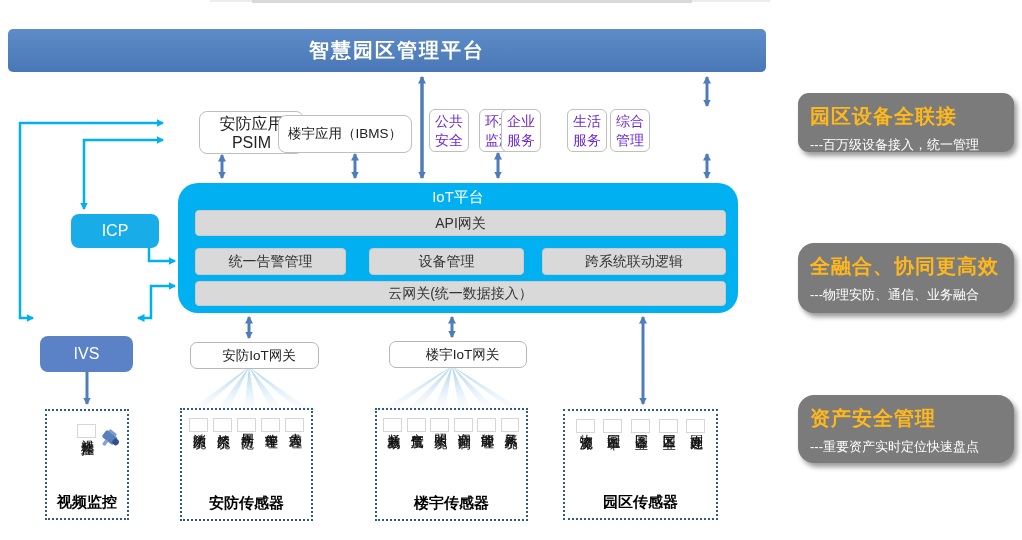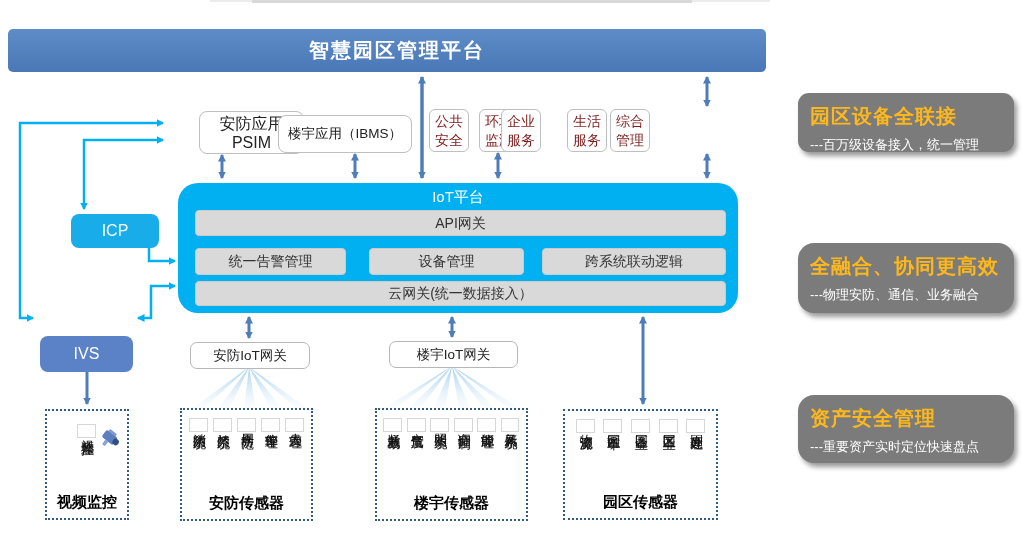--- a/index.html
+++ b/index.html
@@ -12,21 +12,21 @@
   
   .banner{left:8px;top:29px;width:738px;height:43px;border-radius:5px;
           background:linear-gradient(#5d8cc8,#4a78b6);
           color:#fff;font-size:20px;font-weight:bold;text-align:center;line-height:43px;letter-spacing:2px;padding-left:20px;}
   
   .wbox{background:#fff;border:1px solid #bfbfbf;border-radius:8px;color:#222;
         display:flex;flex-direction:column;align-items:center;justify-content:center;}
   .psim{left:167px;top:111px;width:103px;height:41px;font-size:16px;line-height:19px;margin-left:32px;}
   .ibms{left:278px;top:115px;width:132px;height:36px;font-size:13.5px;white-space:nowrap;}
   .sbox{top:109px;width:38px;height:41px;background:#fff;border:1px solid #bfbfbf;border-radius:6px;
-        font-size:14px;line-height:19px;text-align:center;color:#7f1d1d;
+        font-size:14px;line-height:19px;text-align:center;color:#6d28d9;
         display:flex;flex-direction:column;align-items:center;justify-content:center;}
   .bigdata{left:666px;top:110px;width:82px;height:40px;background:#8496b0;border-radius:8px;
            color:#fff;font-size:14px;line-height:19px;text-align:center;
            display:flex;flex-direction:column;align-items:center;justify-content:center;}
   
   .icp{left:40px;top:214px;width:88px;height:34px;background:#18ade9;border-radius:8px;
        color:#fff;font-size:16px;text-align:center;line-height:34px;margin-left:31px;}
   .ivs{left:40px;top:300px;width:93px;height:36px;background:#5b81c6;border-radius:8px;
        color:#fff;font-size:16px;text-align:center;line-height:36px;margin-top:36px;}
   
@@ -34,21 +34,21 @@
   .iot-title{position:absolute;left:0;top:5px;width:100%;text-align:center;color:#fff;font-size:15px;}
   .gbar{position:absolute;background:#d9d9d9;border:1px solid #cbcbcb;border-radius:4px;
         color:#333;font-size:14px;text-align:center;box-sizing:border-box;}
   .bar-api{left:17px;top:27px;width:531px;height:26px;line-height:24px;}
   .bar-m1{left:17px;top:65px;width:151px;height:27px;line-height:25px;}
   .bar-m2{left:191px;top:65px;width:155px;height:27px;line-height:25px;}
   .bar-m3{left:364px;top:65px;width:184px;height:27px;line-height:25px;}
   .bar-cloud{left:17px;top:98px;width:531px;height:25px;line-height:23px;}
   
   .gateway{background:#fff;border:1px solid #b7b7b7;border-radius:7px;color:#222;
-           font-size:13.5px;text-align:center;}
+           font-size:13.5px;text-align:center;padding-left:9px;}
   .gw-sec{left:190px;top:342px;width:118px;height:25px;line-height:25px;}
   .gw-bld{left:389px;top:341px;width:127px;height:25px;line-height:25px;}
   
   .dotted{border:2px dotted #2f5a84;box-sizing:border-box;background:#fff;}
   .grp-video{left:45px;top:409px;width:84px;height:111px;}
   .grp-sec{left:180px;top:408px;width:133px;height:113px;}
   .grp-bld{left:375px;top:408px;width:153px;height:113px;}
   .grp-park{left:563px;top:409px;width:155px;height:111px;}
   .cols{position:absolute;left:2px;right:2px;top:8px;display:flex;justify-content:space-evenly;}
   .vcol{writing-mode:vertical-rl;text-orientation:upright;font-size:13px;color:#111;

